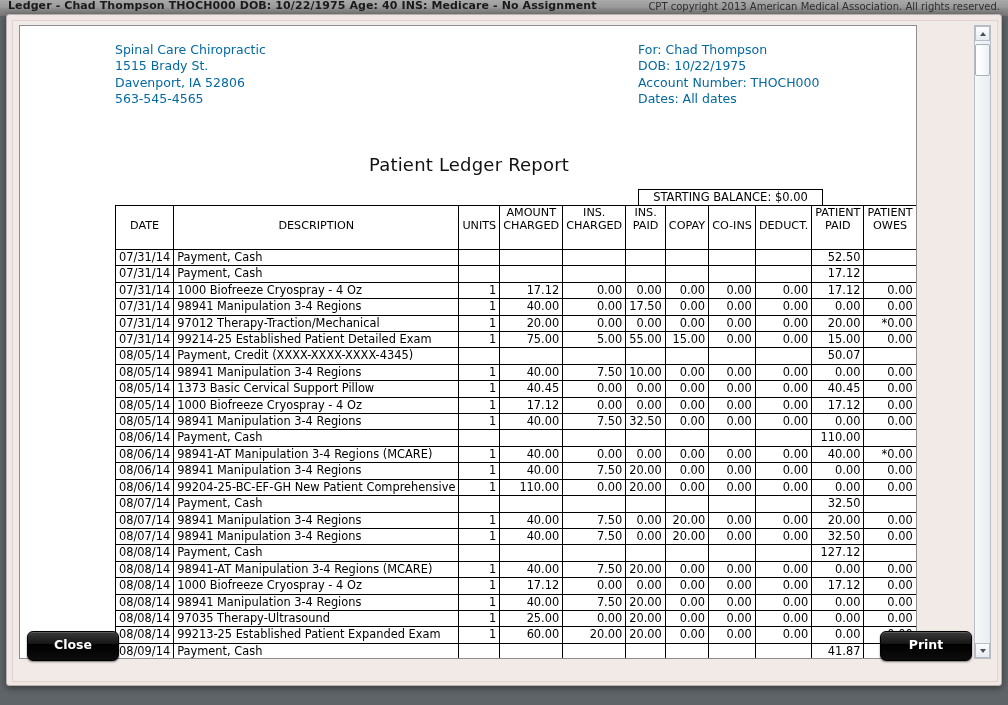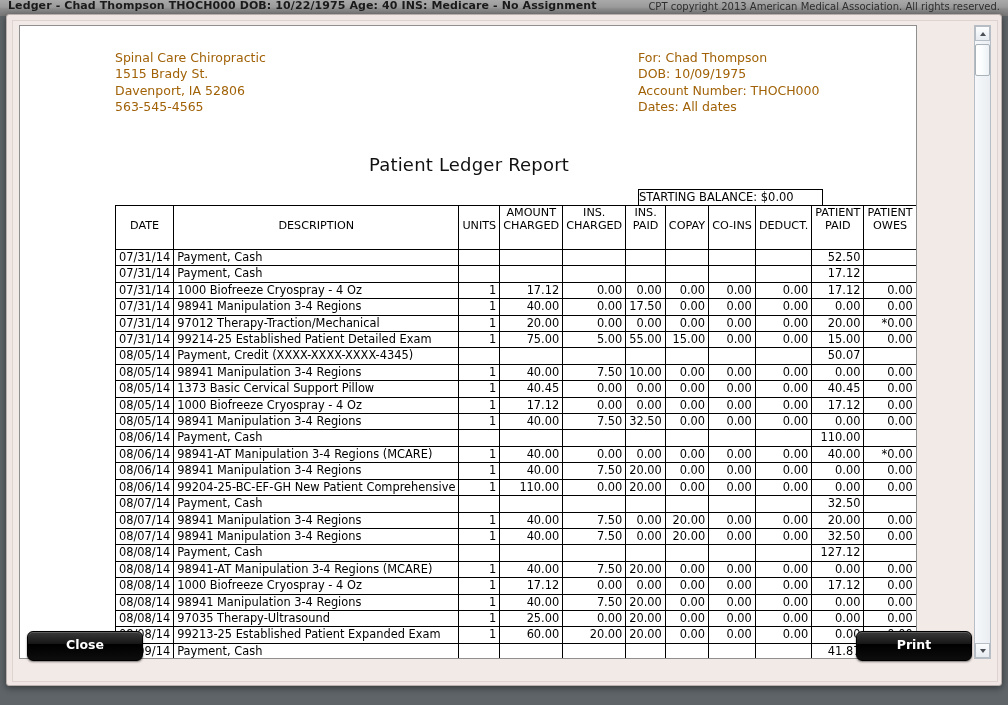--- a/index.html
+++ b/index.html
@@ -94,24 +94,24 @@
     position: relative;
     width: 898px;
     padding: 0;
     background: #ffffff;
     font-family: "DejaVu Sans", sans-serif;
     color: #000;
   }
 
   .hdr-block {
     position: absolute;
-    top: 24px;
+    top: 16px;
     font-size: 12.5px;
     line-height: 16.4px;
-    color: #a16207;
+    color: #0369a1;
     white-space: nowrap;
   }
   .hdr-left { left: 95px; }
   .hdr-right { left: 618px; }
 
   .report-title {
     position: absolute;
     top: 128px;
     left: 0;
     width: 898px;
@@ -126,21 +126,21 @@
     position: absolute;
     top: 163px;
     left: 618px;
     width: 185px;
     height: 16px;
     border: 1px solid #000;
     border-bottom: none;
     box-sizing: border-box;
     font-size: 11.5px;
     line-height: 15px;
-    text-align: left;
+    text-align: center;
     background: #fff;
     white-space: nowrap;
   }
 
   
   table.ledger {
     position: absolute;
     top: 179px;
     left: 95px;
     width: 708px;
@@ -243,21 +243,21 @@
     left: 0;
     bottom: 0;
     width: 984px;
     height: 58px;
   }
   .btn {
     position: absolute;
     top: 8px;
     height: 28px;
     min-width: 66px;
-    padding: 0 24px;
+    padding: 0 12px;
     color: #ffffff;
     font-size: 12.5px;
     font-weight: bold;
     background: linear-gradient(to bottom, #3a3a3a 0%, #161616 42%, #000000 44%, #0d0d0d 100%);
     border: 1px solid #000;
     border-radius: 6px;
     box-shadow: 0 1px 2px rgba(0,0,0,0.5), inset 0 1px 0 rgba(255,255,255,0.18);
     cursor: default;
     line-height: 26px;
     text-align: center;
@@ -291,21 +291,21 @@
 
           <div class="hdr-left hdr-block">
             <div>Spinal Care Chiropractic</div>
             <div>1515 Brady St.</div>
             <div>Davenport, IA  52806</div>
             <div>563-545-4565</div>
           </div>
 
           <div class="hdr-right hdr-block">
             <div>For: Chad Thompson</div>
-            <div>DOB: 10/09/1975</div>
+            <div>DOB: 10/22/1975</div>
             <div>Account Number: THOCH000</div>
             <div>Dates: All dates</div>
           </div>
 
           <div class="report-title">Patient Ledger Report</div>
 
           <div class="startbal">STARTING BALANCE: $0.00</div>
 
           <table class="ledger">
             <thead>

